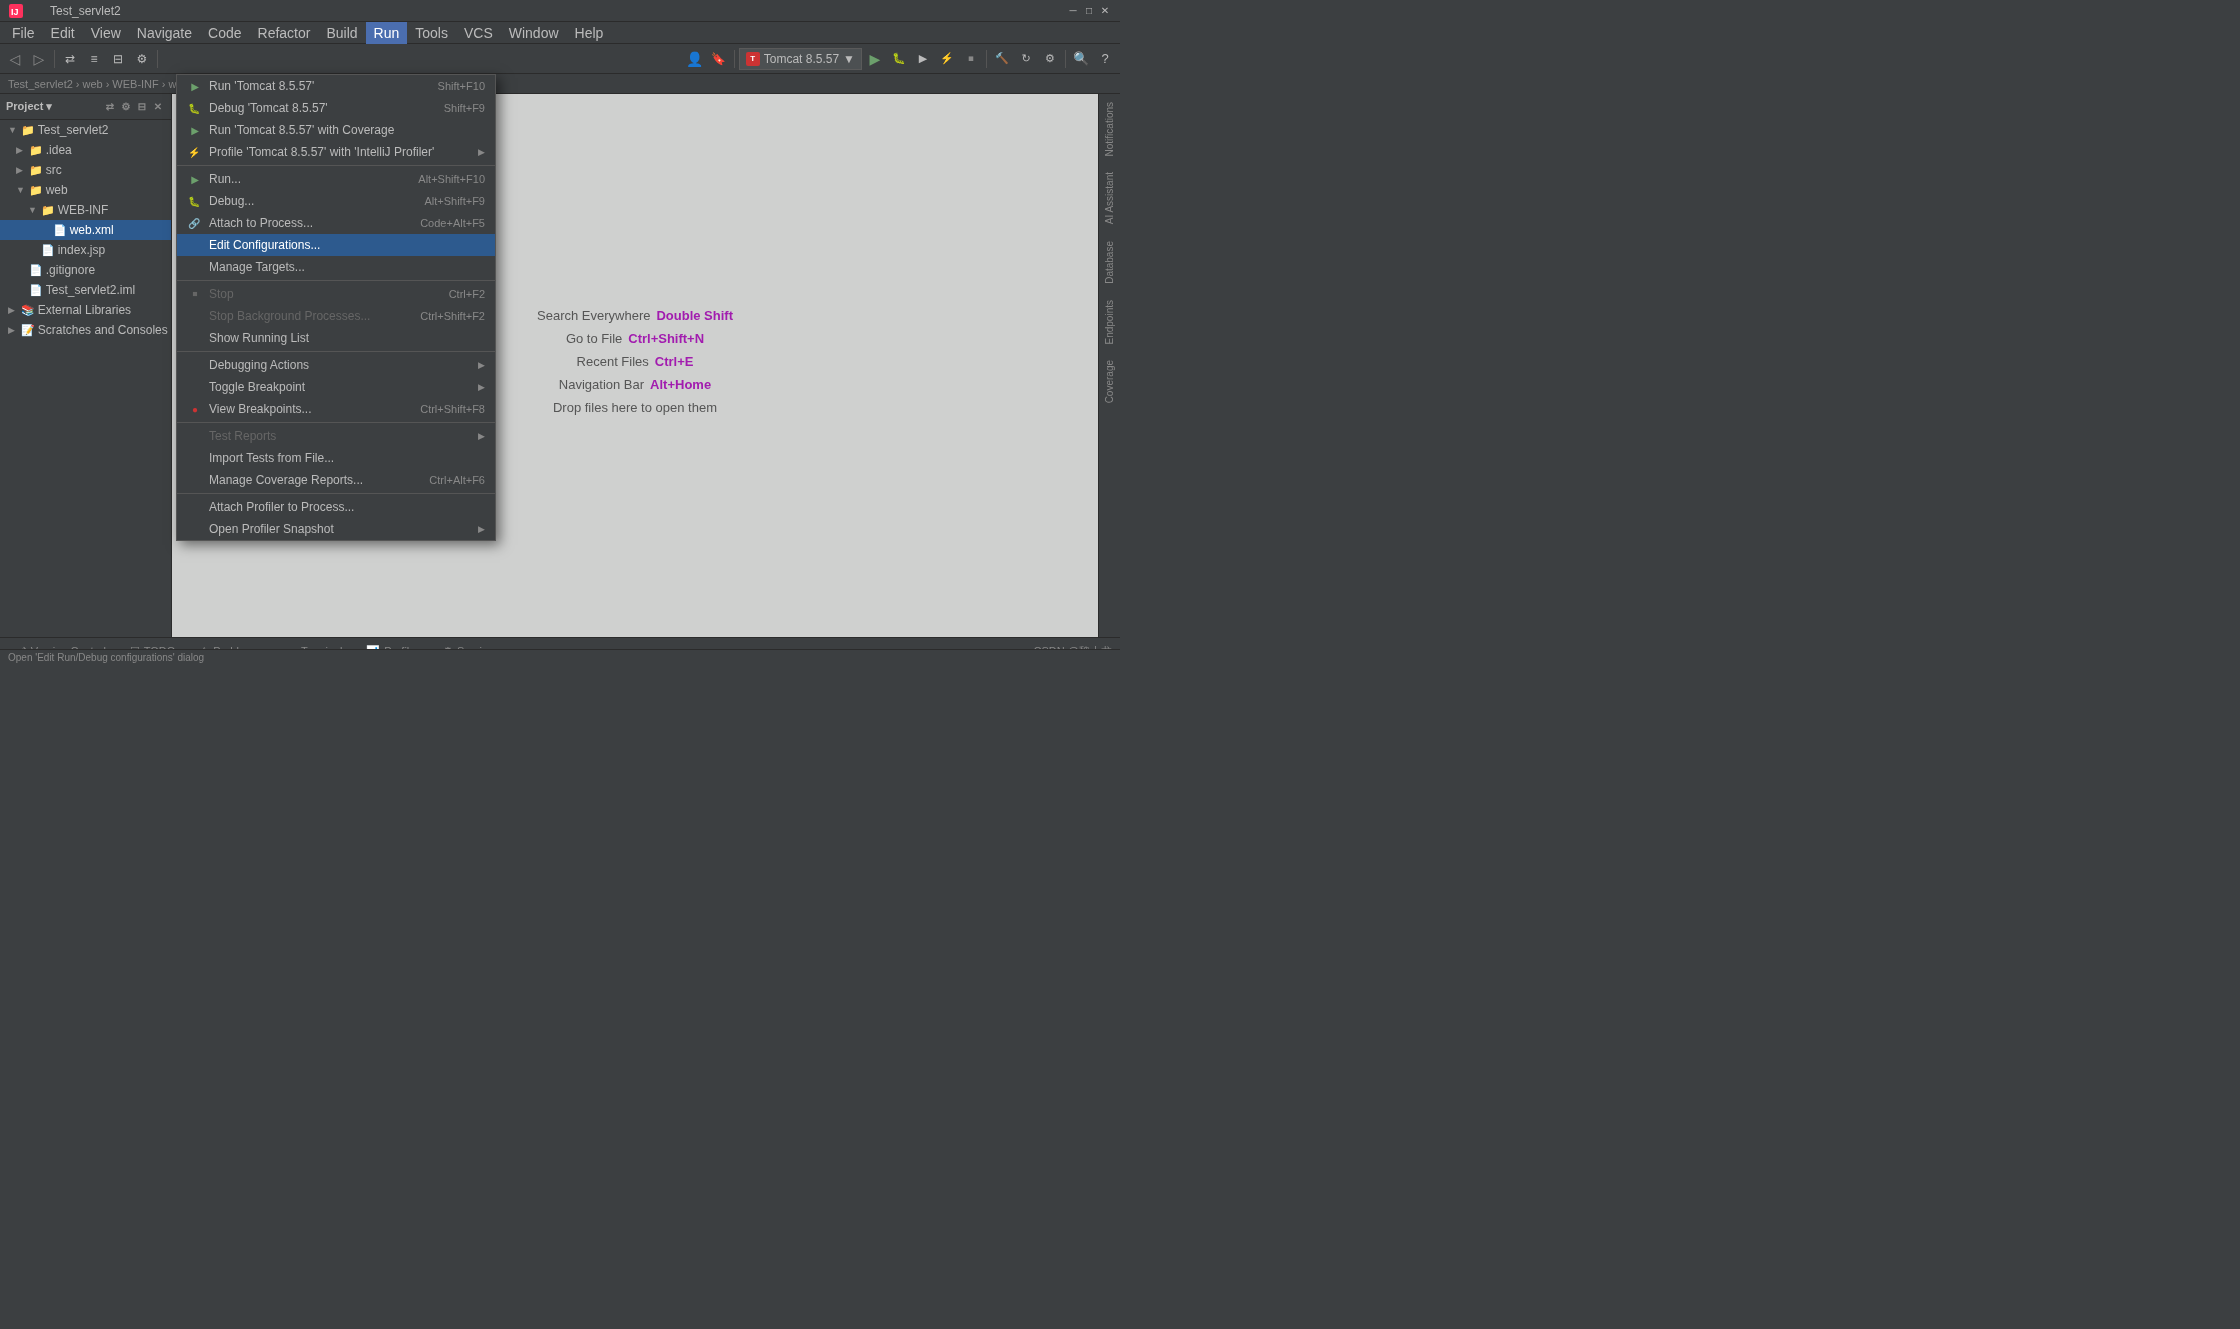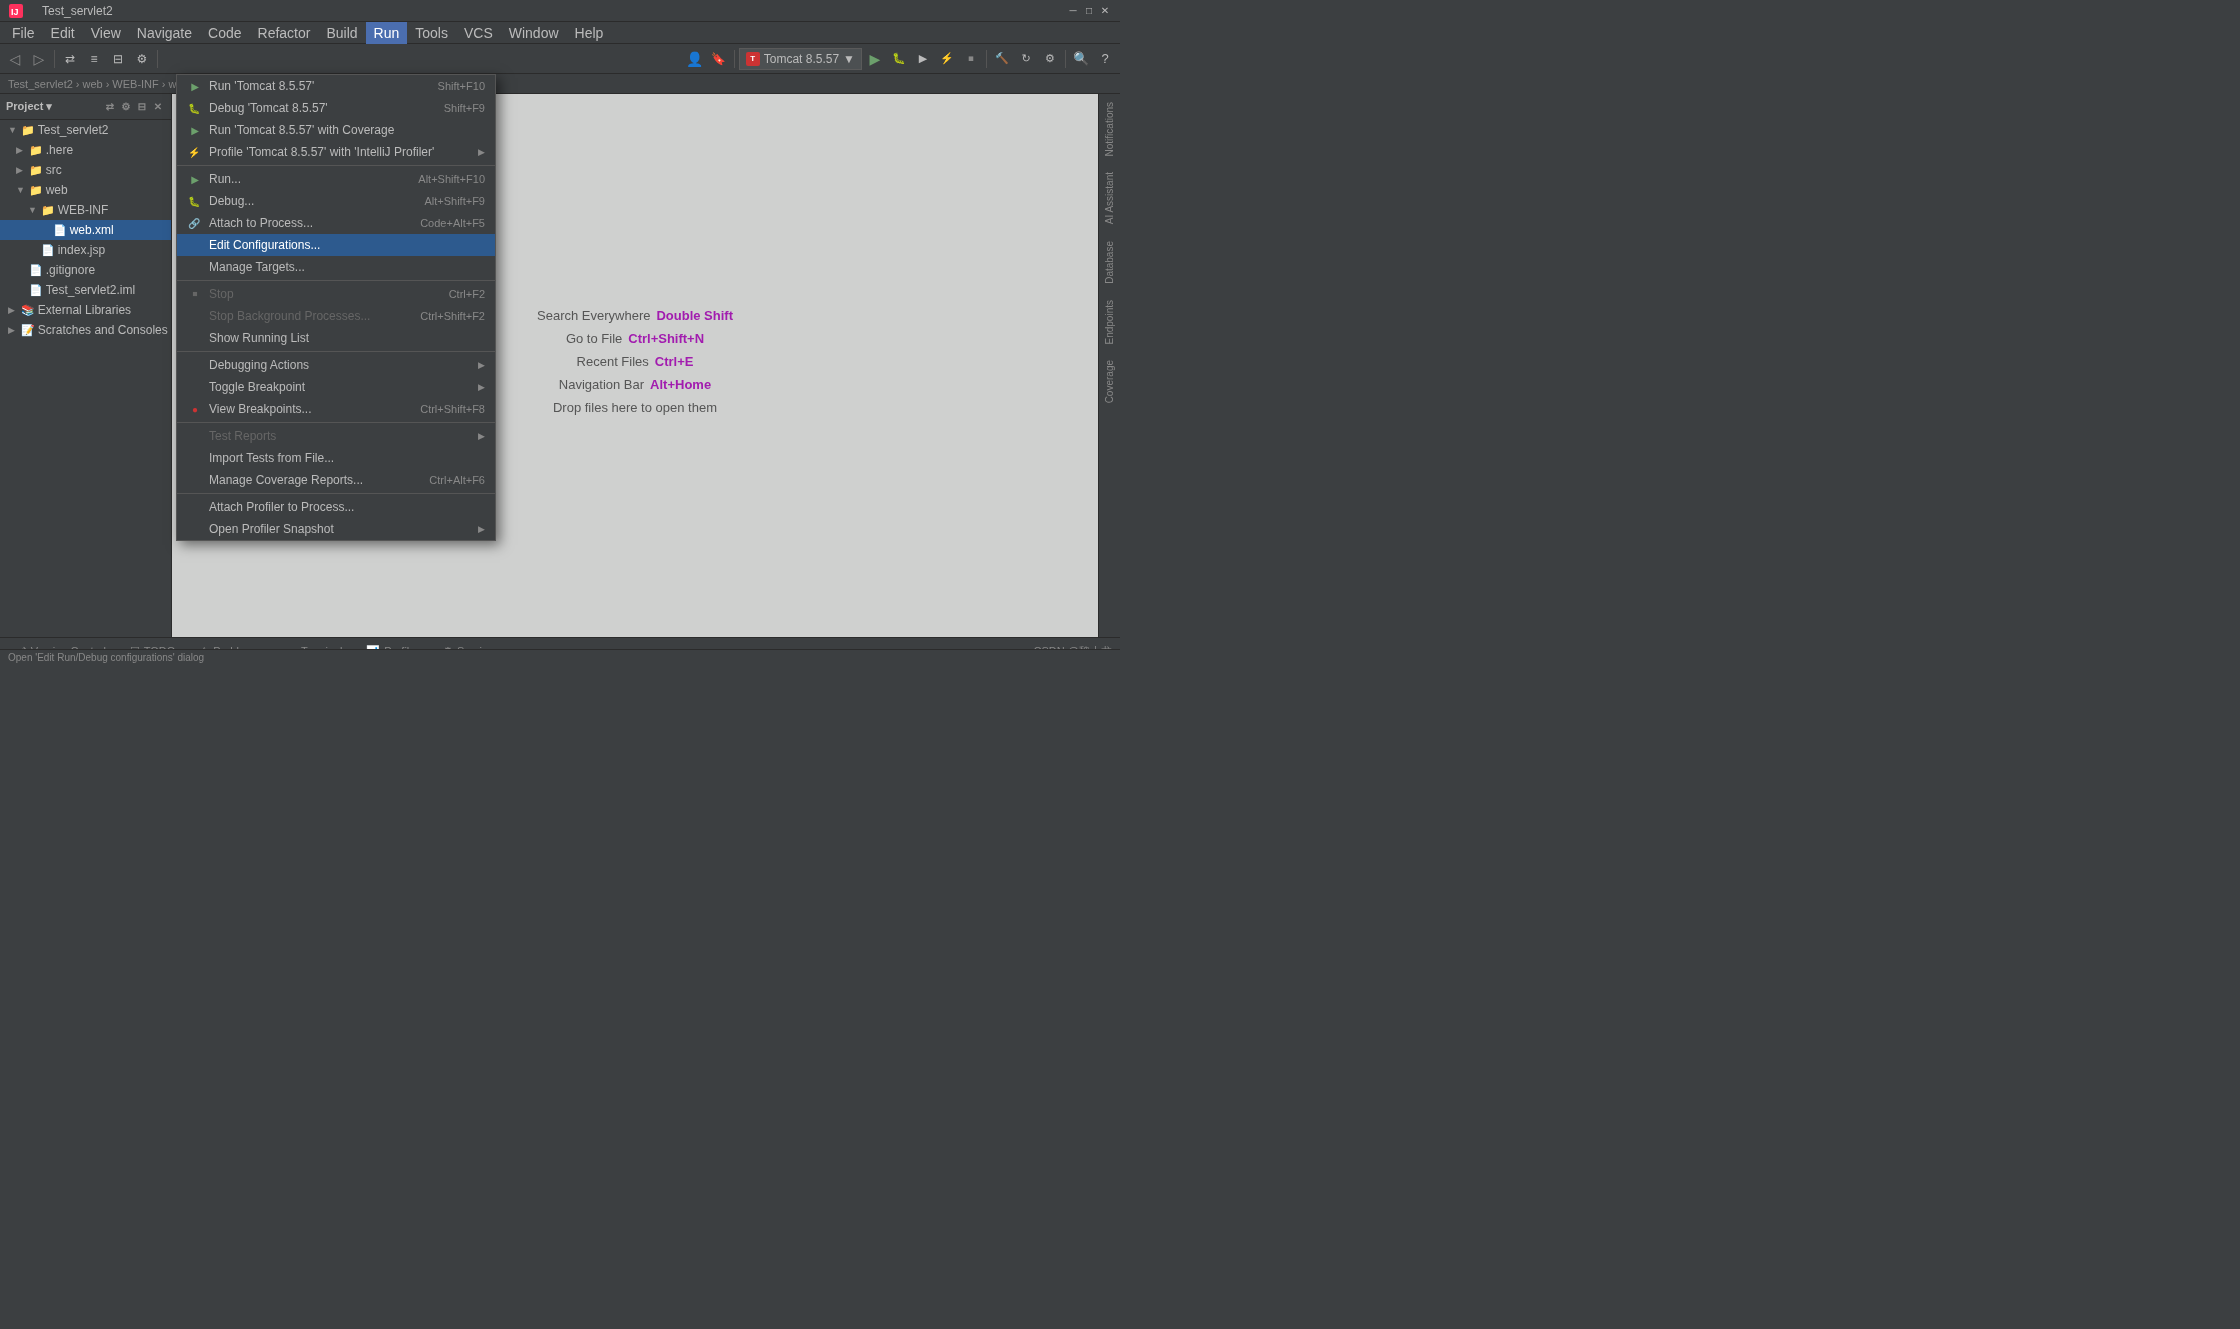--- a/index.html
+++ b/index.html
@@ -62,21 +62,21 @@
       display: flex;
       align-items: center;
     }
     .menu-item.active {
       background: #4b6eaf;
       color: #ffffff;
     }
     .app-logo {
       width: 16px;
       height: 16px;
-      margin-right: 12px;
+      margin-right: 20px;
       display: flex;
       align-items: center;
       justify-content: center;
     }
 
     
     .toolbar {
       height: 30px;
       background: #3c3f41;
       display: flex;
@@ -415,21 +415,21 @@
     </div>
 
     <div class="tree-item">
       <span class="tree-arrow">▼</span>
       <span class="tree-icon">📁</span>
       <span>Test_servlet2</span>
     </div>
     <div class="tree-item tree-indent1">
       <span class="tree-arrow">▶</span>
       <span class="tree-icon">📁</span>
-      <span>.here</span>
+      <span>.idea</span>
     </div>
     <div class="tree-item tree-indent1">
       <span class="tree-arrow">▶</span>
       <span class="tree-icon">📁</span>
       <span>src</span>
     </div>
     <div class="tree-item tree-indent1">
       <span class="tree-arrow">▼</span>
       <span class="tree-icon">📁</span>
       <span>web</span>

